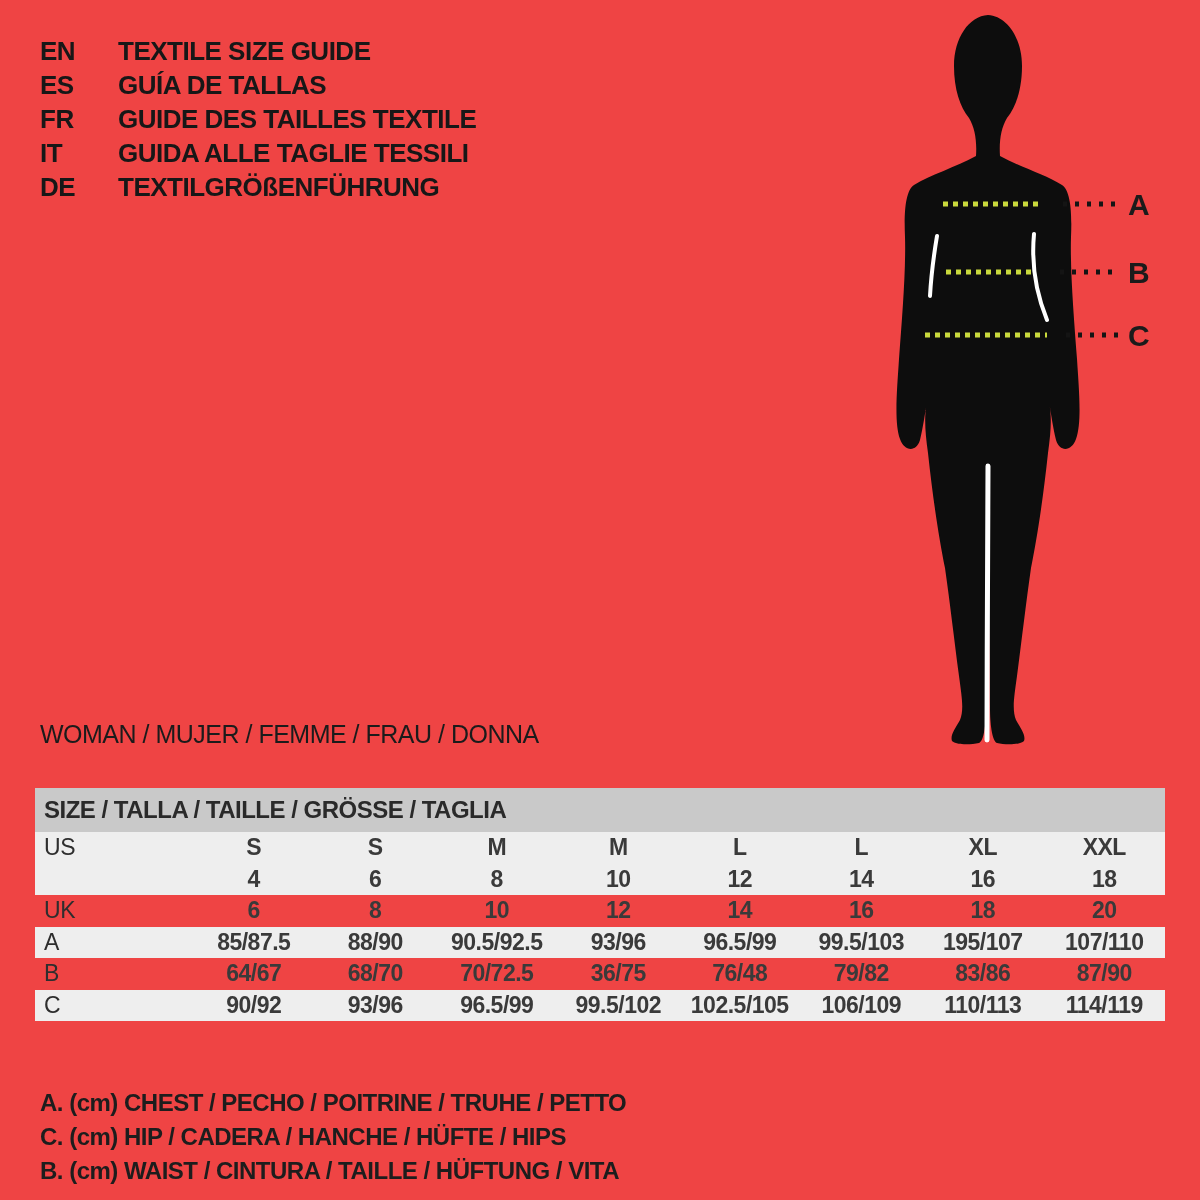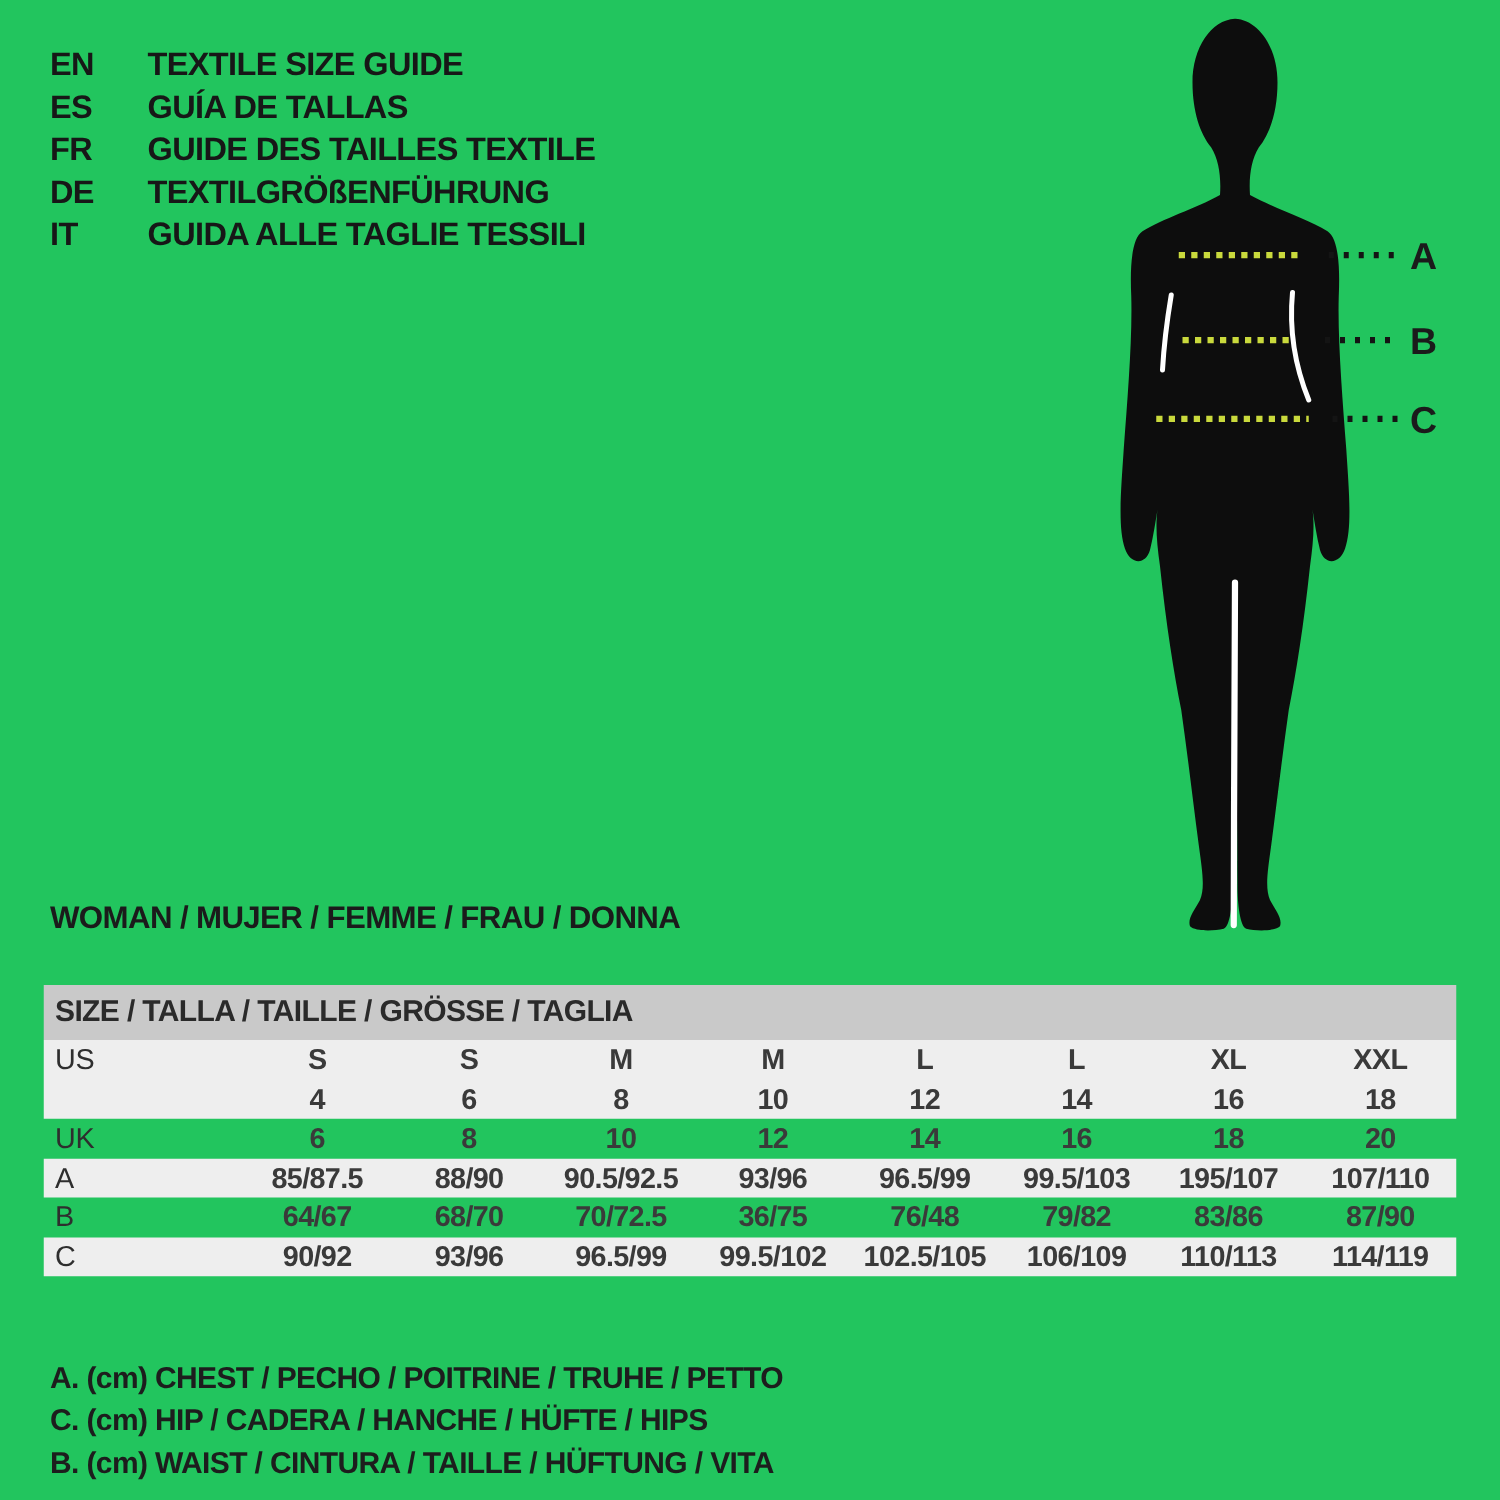--- a/index.html
+++ b/index.html
@@ -1,38 +1,38 @@
 <!DOCTYPE html>
 <html><head>
 <meta charset="utf-8">
 <style>
   html,body { margin:0; padding:0; background:#ffffff; }
   #canvas {
     position:relative; width:1200px; height:1200px;
-    background:#22c55e; overflow:hidden;
+    background:#ef4444; overflow:hidden;
     font-family:"Liberation Sans", sans-serif;
     color:#1e1e1e;
   }
   
   .lang-block { position:absolute; left:40px; top:34px; }
   .lang-row { display:flex; height:34px; align-items:center; }
   .lang-code {
     width:78px; font-size:26px; font-weight:700; letter-spacing:-0.5px; color:#171717;
   }
   .lang-label {
     font-size:26px; font-weight:700; letter-spacing:-0.5px; color:#171717; white-space:nowrap;
   }
   
   .figure-wrap { position:absolute; left:880px; top:8px; width:320px; height:745px; }
   .figure-wrap svg { display:block; width:320px; height:745px; }
   .measure-label { font-family:"Liberation Sans", sans-serif; font-size:30px; font-weight:700; fill:#1b1b1b; }
   
   .section-title {
     position:absolute; left:40px; top:720px;
-    font-size:25px; font-weight:700; letter-spacing:-0.5px; color:#1b1b1b; white-space:nowrap;
+    font-size:25px; font-weight:400; letter-spacing:-0.5px; color:#1b1b1b; white-space:nowrap;
   }
   
   .size-table { position:absolute; left:35px; top:788px; width:1130px; }
   .thead {
     background:var(--header-bg); height:44px; display:flex; align-items:center;
     padding-left:9px; box-sizing:border-box;
     font-size:24px; font-weight:700; letter-spacing:-0.5px; color:#2a2a2a;
   }
   .trow { display:flex; height:31.5px; align-items:center; }
   .trow.shaded { background:var(--row-shade); }
@@ -63,26 +63,26 @@
       </div>
       <div class="lang-row">
         <span class="lang-code">ES</span>
         <span class="lang-label">GUÍA DE TALLAS</span>
       </div>
       <div class="lang-row">
         <span class="lang-code">FR</span>
         <span class="lang-label">GUIDE DES TAILLES TEXTILE</span>
       </div>
       <div class="lang-row">
+        <span class="lang-code">IT</span>
+        <span class="lang-label">GUIDA ALLE TAGLIE TESSILI</span>
+      </div>
+      <div class="lang-row">
         <span class="lang-code">DE</span>
         <span class="lang-label">TEXTILGRÖßENFÜHRUNG</span>
-      </div>
-      <div class="lang-row">
-        <span class="lang-code">IT</span>
-        <span class="lang-label">GUIDA ALLE TAGLIE TESSILI</span>
       </div>
     </div>
 
   <div class="figure-wrap">
     <svg viewBox="0 0 320 745">
       <path fill="var(--body-color)" d="
         M108,7
         C127,8 142,30 142,58
         C142,81 136,99 127,110
         C121,120 119,133 120,148

